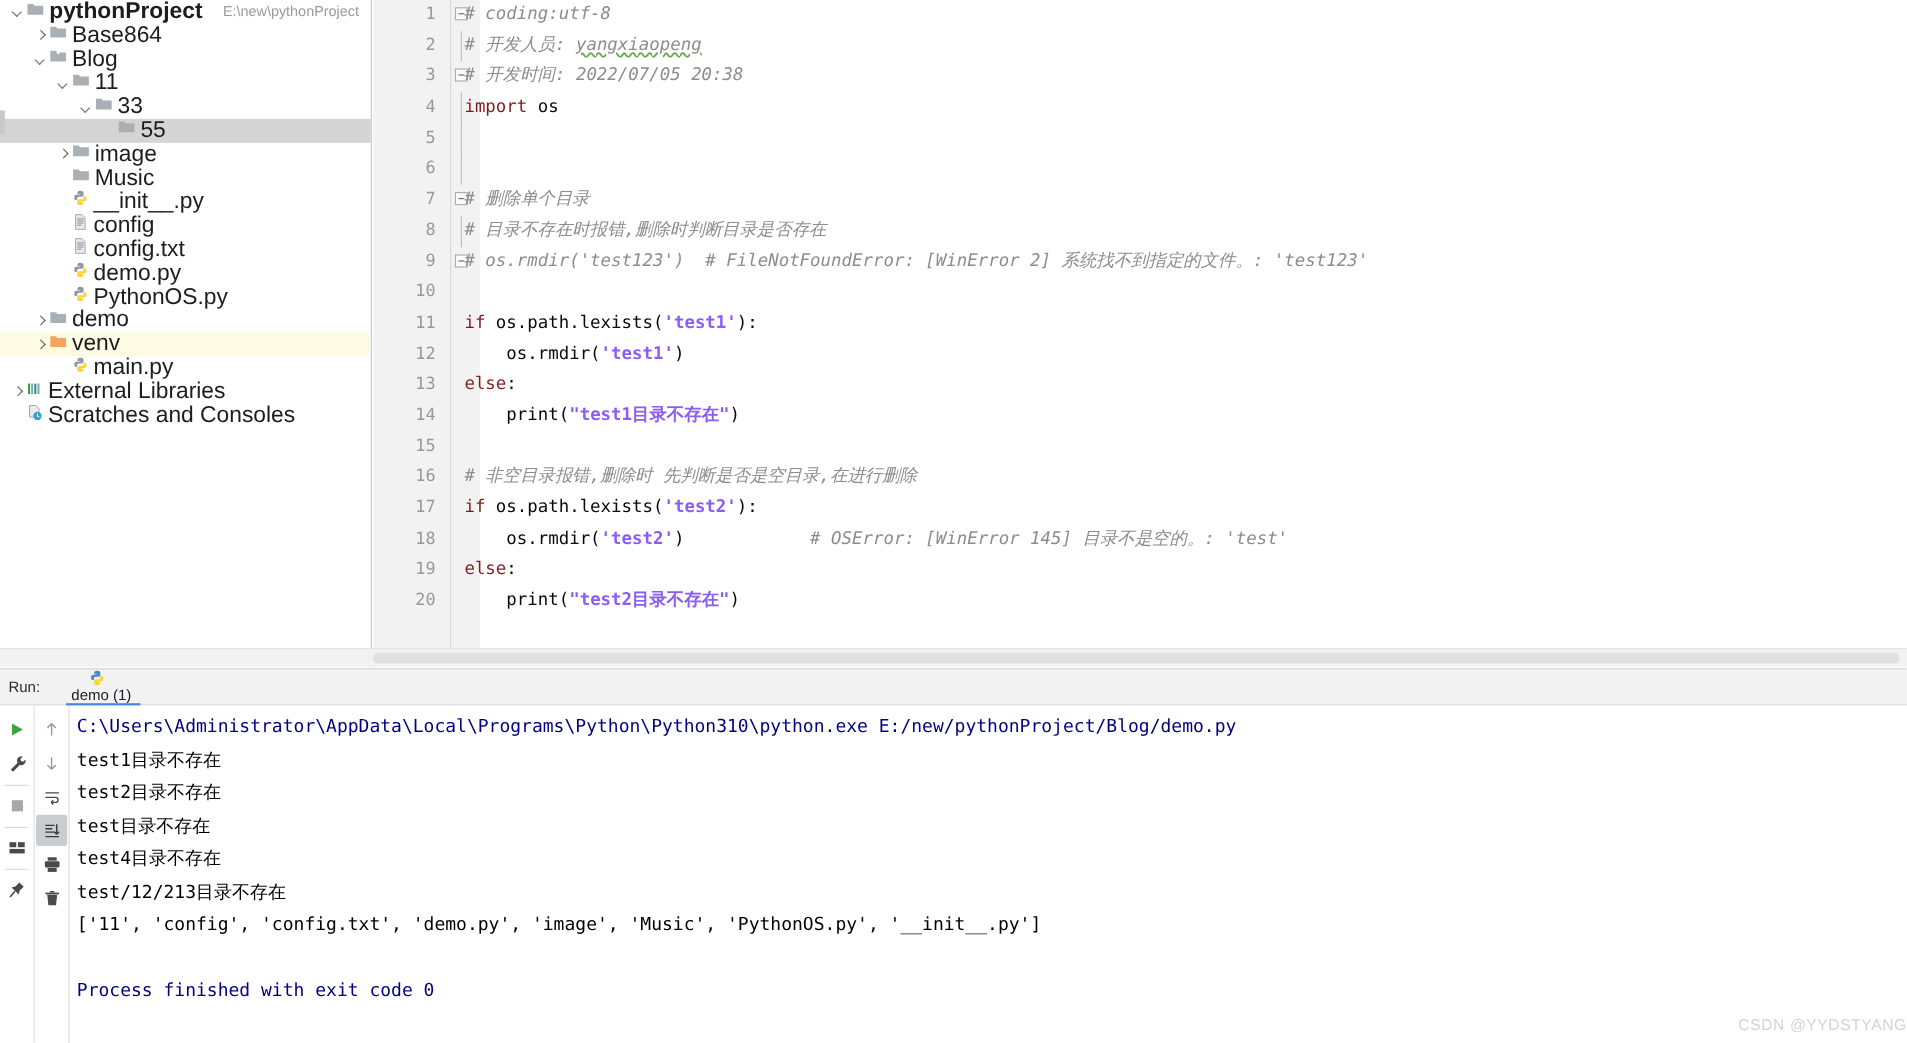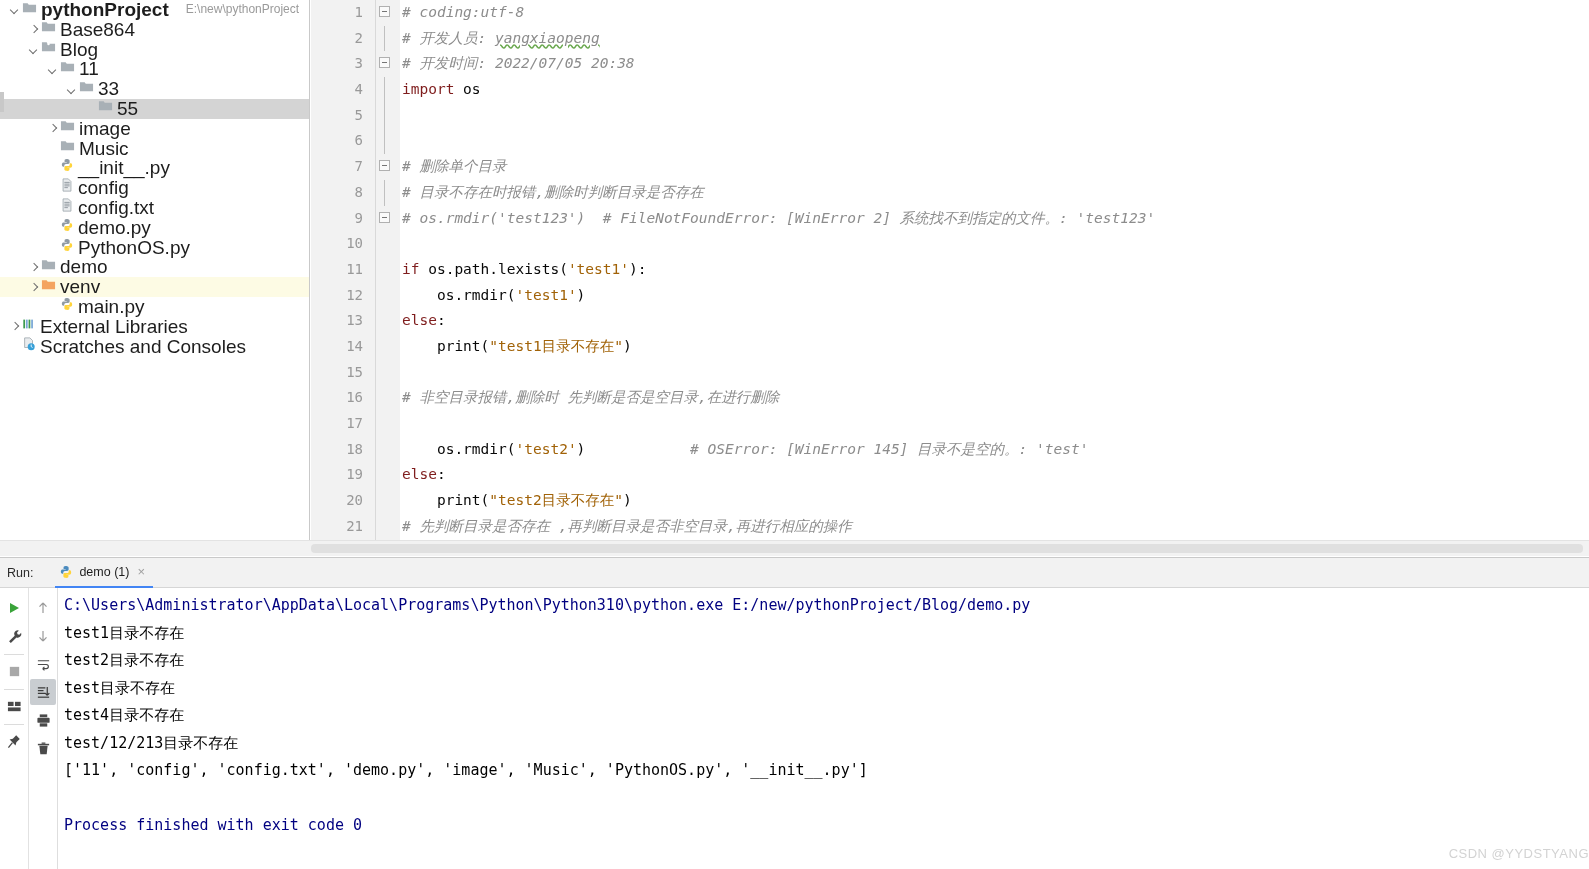--- a/index.html
+++ b/index.html
@@ -109,24 +109,23 @@
     width: 52px;
     text-align: right;
     color: #999999;
     font-family: "DejaVu Sans Mono", "Liberation Mono", monospace;
     font-size: 14px;
   }
   .ctext {
     position: absolute;
     left: 76px; top: 0;
     white-space: pre;
-    margin-left: 15px;
   }
   .kw   { color: #7f1d1d; }
-  .str  { color: #a16207; font-weight: normal; }
+  .str  { color: #8b5cf6; font-weight: bold; }
   .cmt  { color: #8c8c8c; font-style: italic; }
   .cmt-grn { color: #8c8c8c; font-style: italic; text-decoration: underline; text-decoration-color: #6aa84f; text-decoration-style: wavy; }
   .plain{ color: #080808; }
 
   
   .fold {
     position: absolute;
     left: 68px;
     top: 6px;
     width: 11px; height: 11px;
@@ -193,20 +192,21 @@
   }
   .run-tab {
     margin-left: 22px;
     height: 30px;
     display: flex;
     align-items: center;
     padding: 0 8px 0 4px;
     border-bottom: 2px solid #4285f4;
     font-size: 12.5px;
     color: #1d1d1d;
+    flex-direction: column;
   }
   .run-tab .close-x {
     margin-left: 8px;
     color: #a0a0a0;
     font-size: 13px;
   }
 
   #run-toolbar {
     position: absolute;
     left: 0; top: 30px;
@@ -449,25 +449,24 @@
         <div class="code-line"><span class="lnum">7</span><span class="fold"></span><span class="ctext"><span class="cmt"># 删除单个目录</span></span></div>
         <div class="code-line"><span class="lnum">8</span><span class="foldline"></span><span class="ctext"><span class="cmt"># 目录不存在时报错,删除时判断目录是否存在</span></span></div>
         <div class="code-line"><span class="lnum">9</span><span class="fold"></span><span class="ctext"><span class="cmt"># os.rmdir('test123')  # FileNotFoundError: [WinError 2] 系统找不到指定的文件。: 'test123'</span></span></div>
         <div class="code-line"><span class="lnum">10</span><span class="ctext"></span></div>
         <div class="code-line"><span class="lnum">11</span><span class="ctext"><span class="kw">if</span><span class="plain"> os.path.lexists(</span><span class="str">'test1'</span><span class="plain">):</span></span></div>
         <div class="code-line"><span class="lnum">12</span><span class="ctext"><span class="plain">    os.rmdir(</span><span class="str">'test1'</span><span class="plain">)</span></span></div>
         <div class="code-line"><span class="lnum">13</span><span class="ctext"><span class="kw">else</span><span class="plain">:</span></span></div>
         <div class="code-line"><span class="lnum">14</span><span class="ctext"><span class="plain">    print(</span><span class="str">"test1目录不存在"</span><span class="plain">)</span></span></div>
         <div class="code-line"><span class="lnum">15</span><span class="ctext"></span></div>
         <div class="code-line"><span class="lnum">16</span><span class="ctext"><span class="cmt"># 非空目录报错,删除时 先判断是否是空目录,在进行删除</span></span></div>
-        <div class="code-line"><span class="lnum">17</span></div>
+        <div class="code-line"><span class="lnum">17</span><span class="ctext"><span class="kw">if</span><span class="plain"> os.path.lexists(</span><span class="str">'test2'</span><span class="plain">):</span></span></div>
         <div class="code-line"><span class="lnum">18</span><span class="ctext"><span class="plain">    os.rmdir(</span><span class="str">'test2'</span><span class="plain">)</span><span class="cmt">            # OSError: [WinError 145] 目录不是空的。: 'test'</span></span></div>
         <div class="code-line"><span class="lnum">19</span><span class="ctext"><span class="kw">else</span><span class="plain">:</span></span></div>
         <div class="code-line"><span class="lnum">20</span><span class="ctext"><span class="plain">    print(</span><span class="str">"test2目录不存在"</span><span class="plain">)</span></span></div>
-        <div class="code-line"><span class="lnum">21</span><span class="ctext"><span class="cmt"># 先判断目录是否存在 ,再判断目录是否非空目录,再进行相应的操作</span></span></div>
       </div>
   </div>
   <div id="editor-hscroll-track"></div>
   <div id="editor-hscroll-thumb"></div>
 
   <div id="run-panel">
 
     <div id="run-tabbar">
       <span id="run-label">Run:</span>
       <div class="run-tab">

